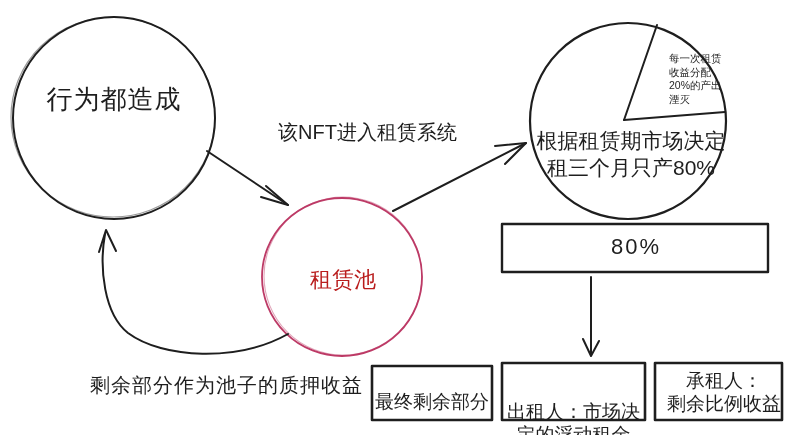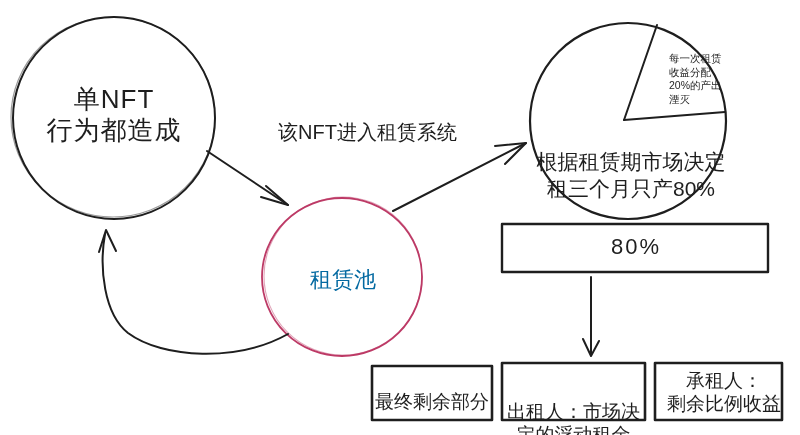--- a/index.html
+++ b/index.html
@@ -36,30 +36,30 @@
     font-weight: 500; letter-spacing: 1px;
   }
   .enter-label {
     left: 278px; top: 119px;
     font-size: 20px;
     text-align: right;
   }
   .pool-label {
     left: 343px; top: 265px;
     font-size: 22px;
-    color: #0369a1;
+    color: #b91c1c;
   }
   .slice-note {
     left: 645px; top: 52px;
     font-size: 10.5px; line-height: 13.5px;
     text-align: left;
     margin-left: 24px;
   }
   .pie-label {
-    left: 631px; top: 148px;
+    left: 631px; top: 127px;
     font-size: 21px; line-height: 27px;
   }
   .bar-label {
     left: 636px; top: 234px;
     font-size: 22px; letter-spacing: 2px;
     font-weight: 500;
   }
   .dist-label {
     left: 633px; top: 304px;
     font-size: 21px;
@@ -123,21 +123,20 @@
       <path d="M 288 334 C 238 362 163 359 128 333 C 104 314 99 268 105 234"></path>
       <path d="M 99 252 L 106 230 L 116 251"></path>
     </g>
 
     <rect x="372" y="366" width="120" height="54" stroke-width="2.6"></rect>
     <rect x="502" y="363" width="143" height="57" stroke-width="2.6"></rect>
     <rect x="655" y="363" width="127" height="57" stroke-width="2.6"></rect>
   </svg>
 
   <div class="txt centered nft-label">
-    <div>单NFT</div>
     <div>行为都造成</div>
   </div>
 
   <div class="txt enter-label">该NFT进入租赁系统</div>
 
   <div class="txt centered pool-label">租赁池</div>
 
   <div class="txt slice-note">
     <div>每一次租赁</div>
     <div>收益分配</div>
@@ -146,20 +145,21 @@
   </div>
 
   <div class="txt centered pie-label">
     <div>根据租赁期市场决定</div>
     <div>租三个月只产80%</div>
   </div>
 
   <div class="txt centered bar-label">80%</div>
 
 
+  <div class="txt stake-label">剩余部分作为池子的质押收益</div>
 
   <div class="result-label rb1">
     <div>最终剩余部分</div>
   </div>
   <div class="result-label rb2">
     <div>出租人：市场决</div>
     <div>定的浮动租金</div>
   </div>
   <div class="result-label rb3">
     <div>承租人：</div>

